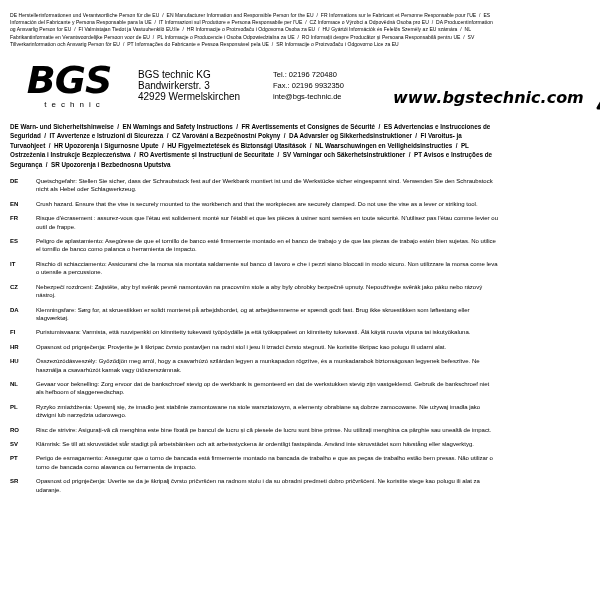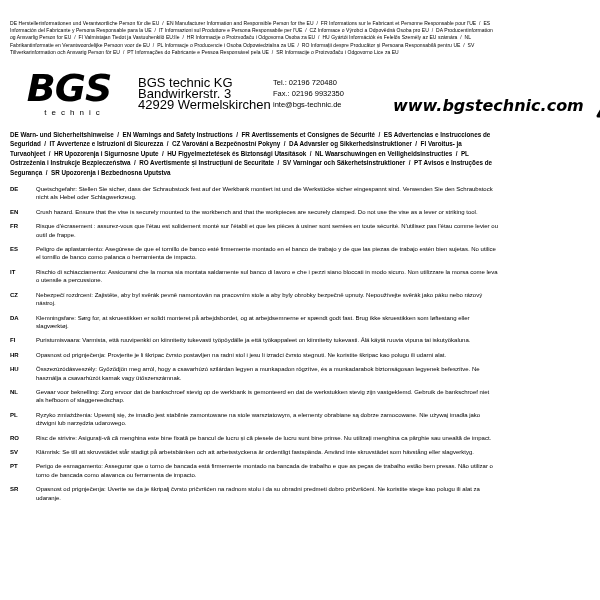--- a/index.html
+++ b/index.html
@@ -11,21 +11,21 @@
     width: 600px;
     height: 600px;
     font-family: "Liberation Sans", sans-serif;
     color: #000000;
     overflow: hidden;
   }
   .page {
     width: 508px;
     height: 600px;
     box-sizing: border-box;
-    padding: 20px 10px 0 10px;
+    padding: 12px 10px 0 10px;
     position: relative;
   }
 
   
   .top-langs {
     font-size: 5.0px;
     line-height: 7.2px;
     letter-spacing: 0.05px;
     color: #000;
     margin: 0 0 6px 0;
@@ -61,21 +61,21 @@
   .logo-sub {
     font-family: "Liberation Sans", sans-serif;
     font-size: 8px;
     letter-spacing: 5px;
     margin-top: 1px;
     margin-left: 11px;
     color: #000;
   }
   .addr-box {
     flex: 0 0 135px;
-    font-size: 13px;
+    font-size: 10px;
     line-height: 11px;
     padding-left: 10px;
   }
   .tel-box {
     flex: 0 0 120px;
     font-size: 7.5px;
     line-height: 11px;
   }
   .web-box {
     flex: 1 1 auto;

